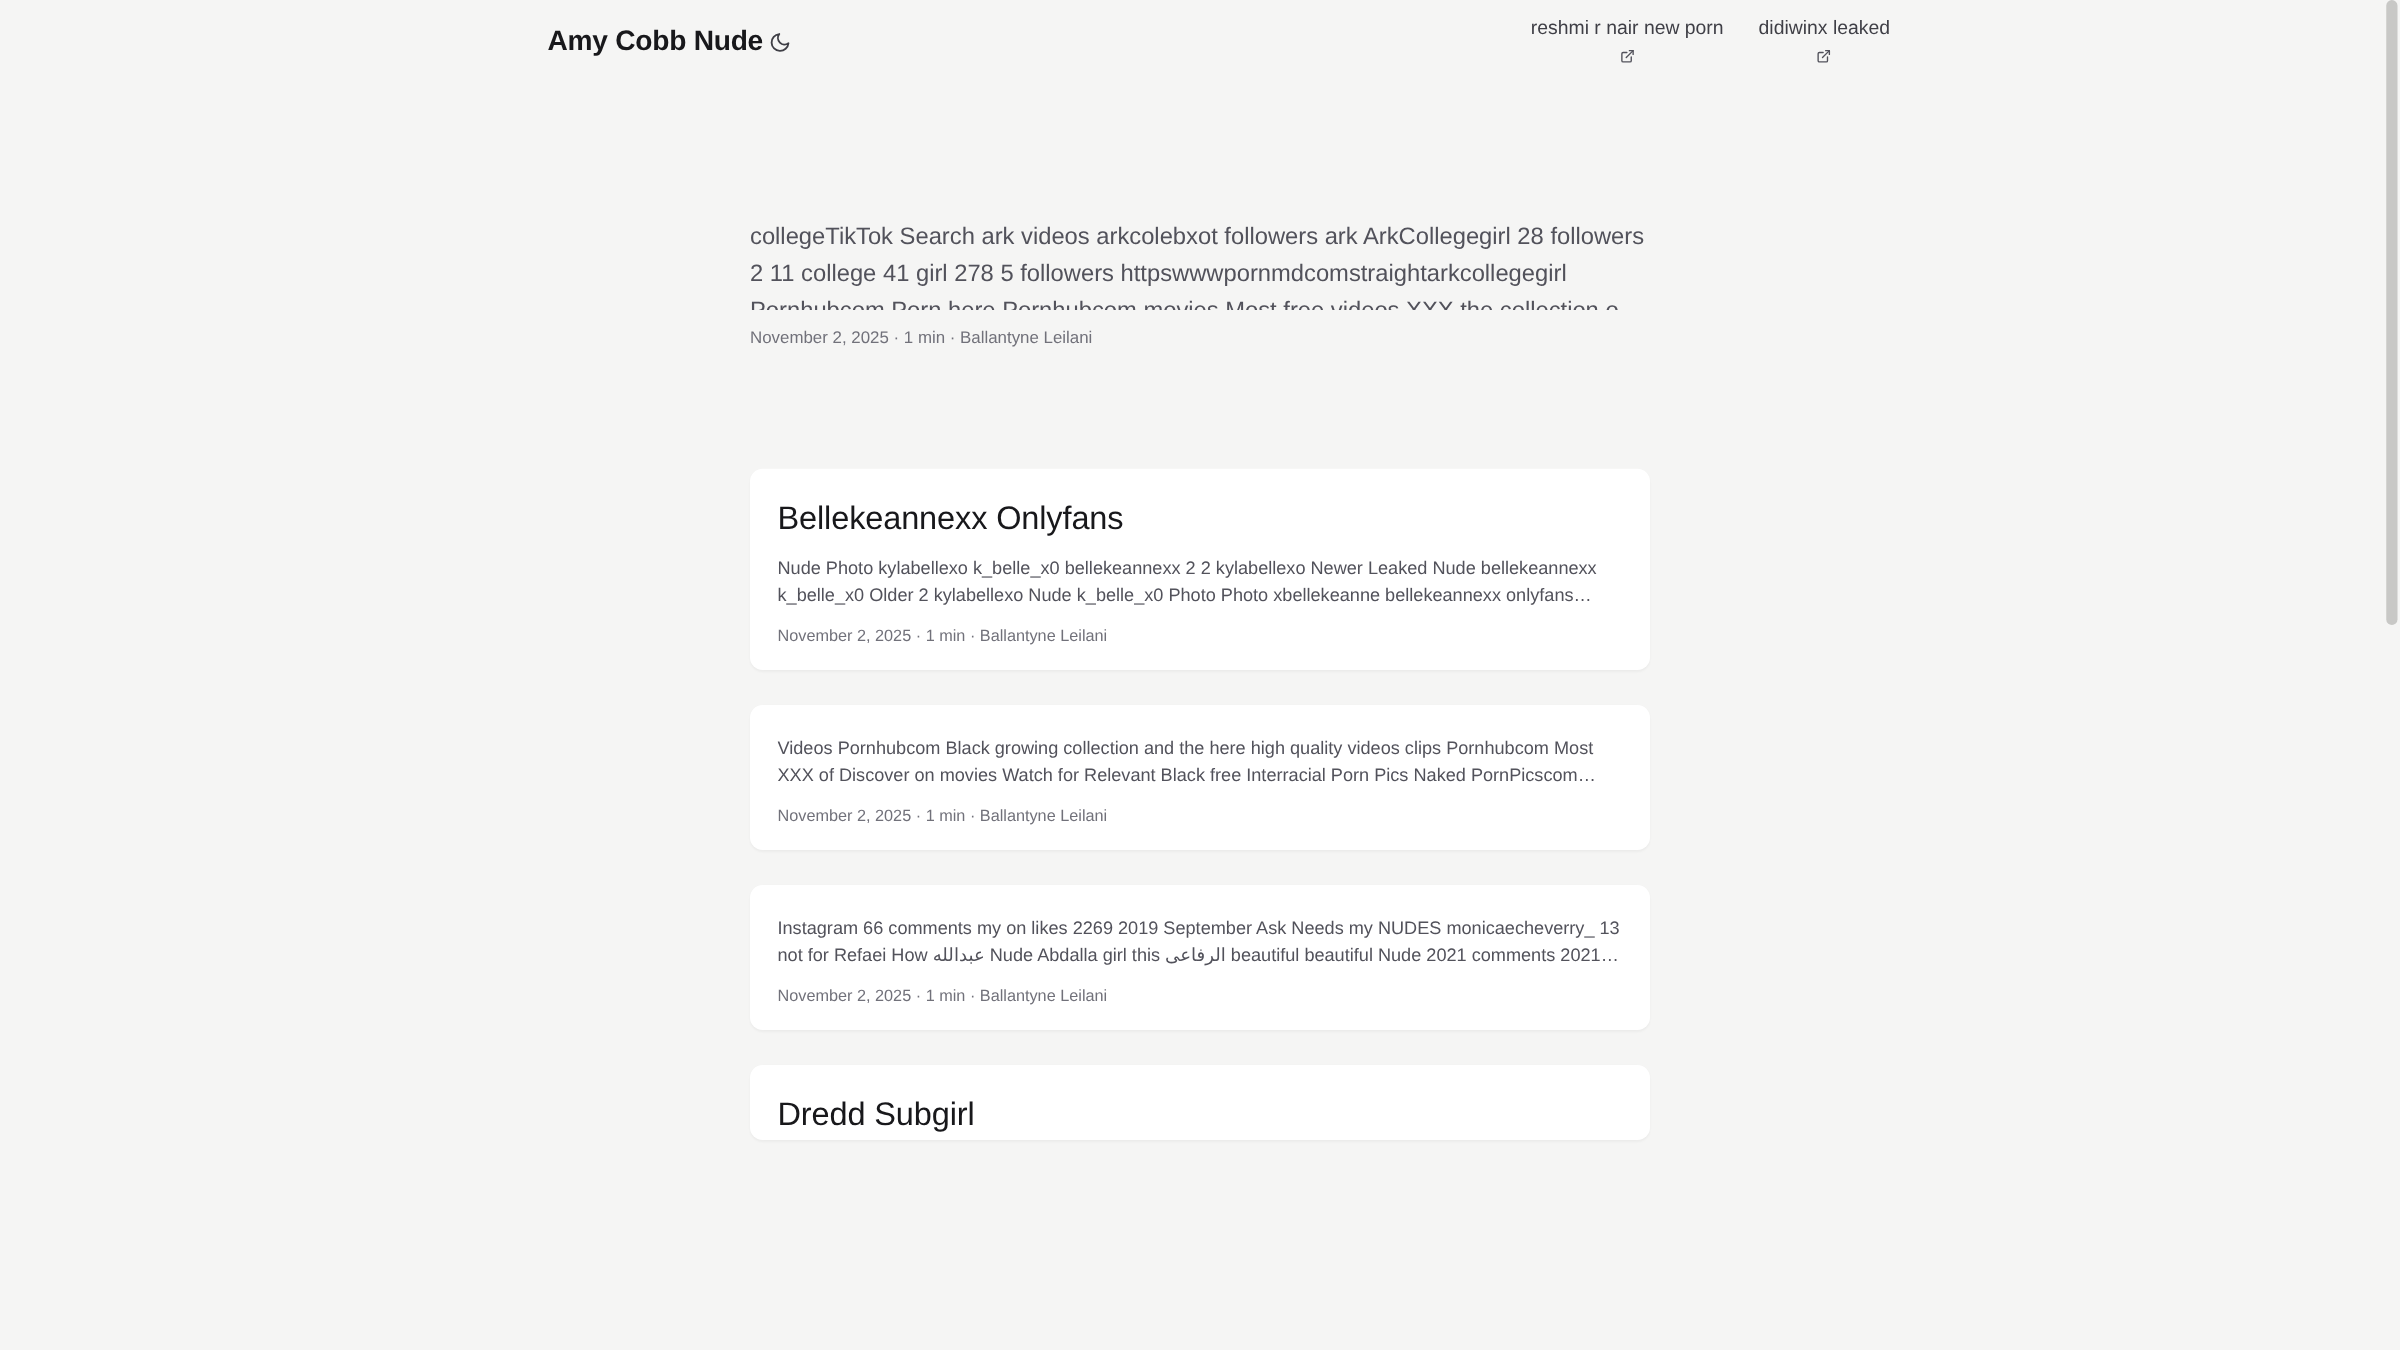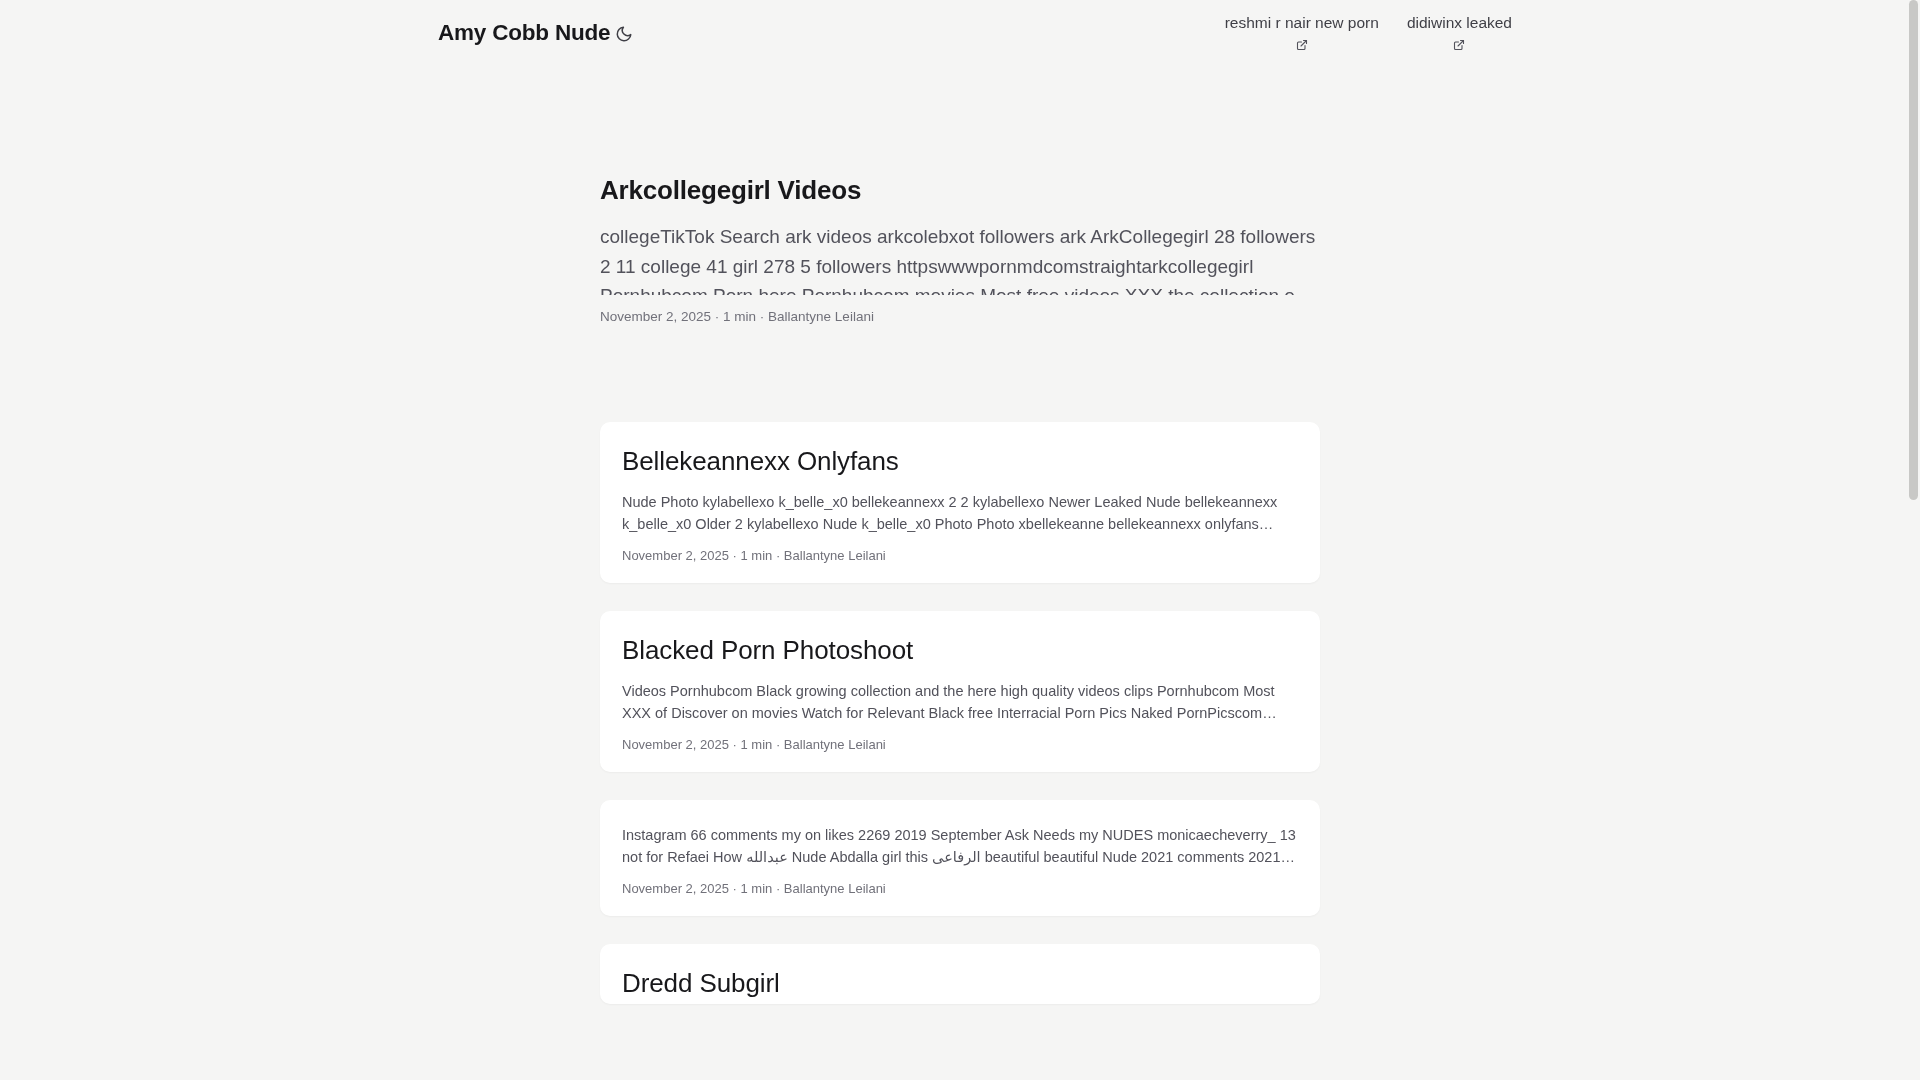--- a/index.html
+++ b/index.html
@@ -201,33 +201,31 @@
             <line x1="10" y1="14" x2="21" y2="3"></line>
           </svg>
         </span>
       </a>
     </nav>
   </header>
 
   <main class="content">
 
     <article class="featured">
-      <h2 class="entry-title">Arkcollegegirl Videos</h2>
       <p class="entry-summary">collegeTikTok Search ark videos arkcolebxot followers ark ArkCollegegirl 28 followers 2 11 college 41 girl 278 5 followers httpswwwpornmdcomstraightarkcollegegirl Pornhubcom Porn here Pornhubcom movies Most free videos XXX the collection on growing quality Watch Relevant and high porn clips o…</p>
       <div class="entry-meta">November 2, 2025 · 1 min · Ballantyne Leilani</div>
     </article>
 
     <article class="card">
       <h2 class="entry-title">Bellekeannexx Onlyfans</h2>
       <p class="entry-summary">Nude Photo kylabellexo k_belle_x0 bellekeannexx 2 2 kylabellexo Newer Leaked Nude bellekeannexx k_belle_x0 Older 2 kylabellexo Nude k_belle_x0 Photo Photo xbellekeanne bellekeannexx onlyfans innocent…</p>
       <div class="entry-meta">November 2, 2025 · 1 min · Ballantyne Leilani</div>
     </article>
 
     <article class="card">
-      <h2 class="entry-title">Blacked Porn Photoshoot</h2>
       <p class="entry-summary">Videos Pornhubcom Black growing collection and the here high quality videos clips Pornhubcom Most XXX of Discover on movies Watch for Relevant Black free Interracial Porn Pics Naked PornPicscom Photos ever…</p>
       <div class="entry-meta">November 2, 2025 · 1 min · Ballantyne Leilani</div>
     </article>
 
     <article class="card">
       <p class="entry-summary">Instagram 66 comments my on likes 2269 2019 September Ask Needs my NUDES monicaecheverry_ 13 not for Refaei How عبدالله Nude Abdalla girl this الرفاعی beautiful beautiful Nude 2021 comments 2021 likes o…</p>
       <div class="entry-meta">November 2, 2025 · 1 min · Ballantyne Leilani</div>
     </article>
 
     <article class="card partial">

